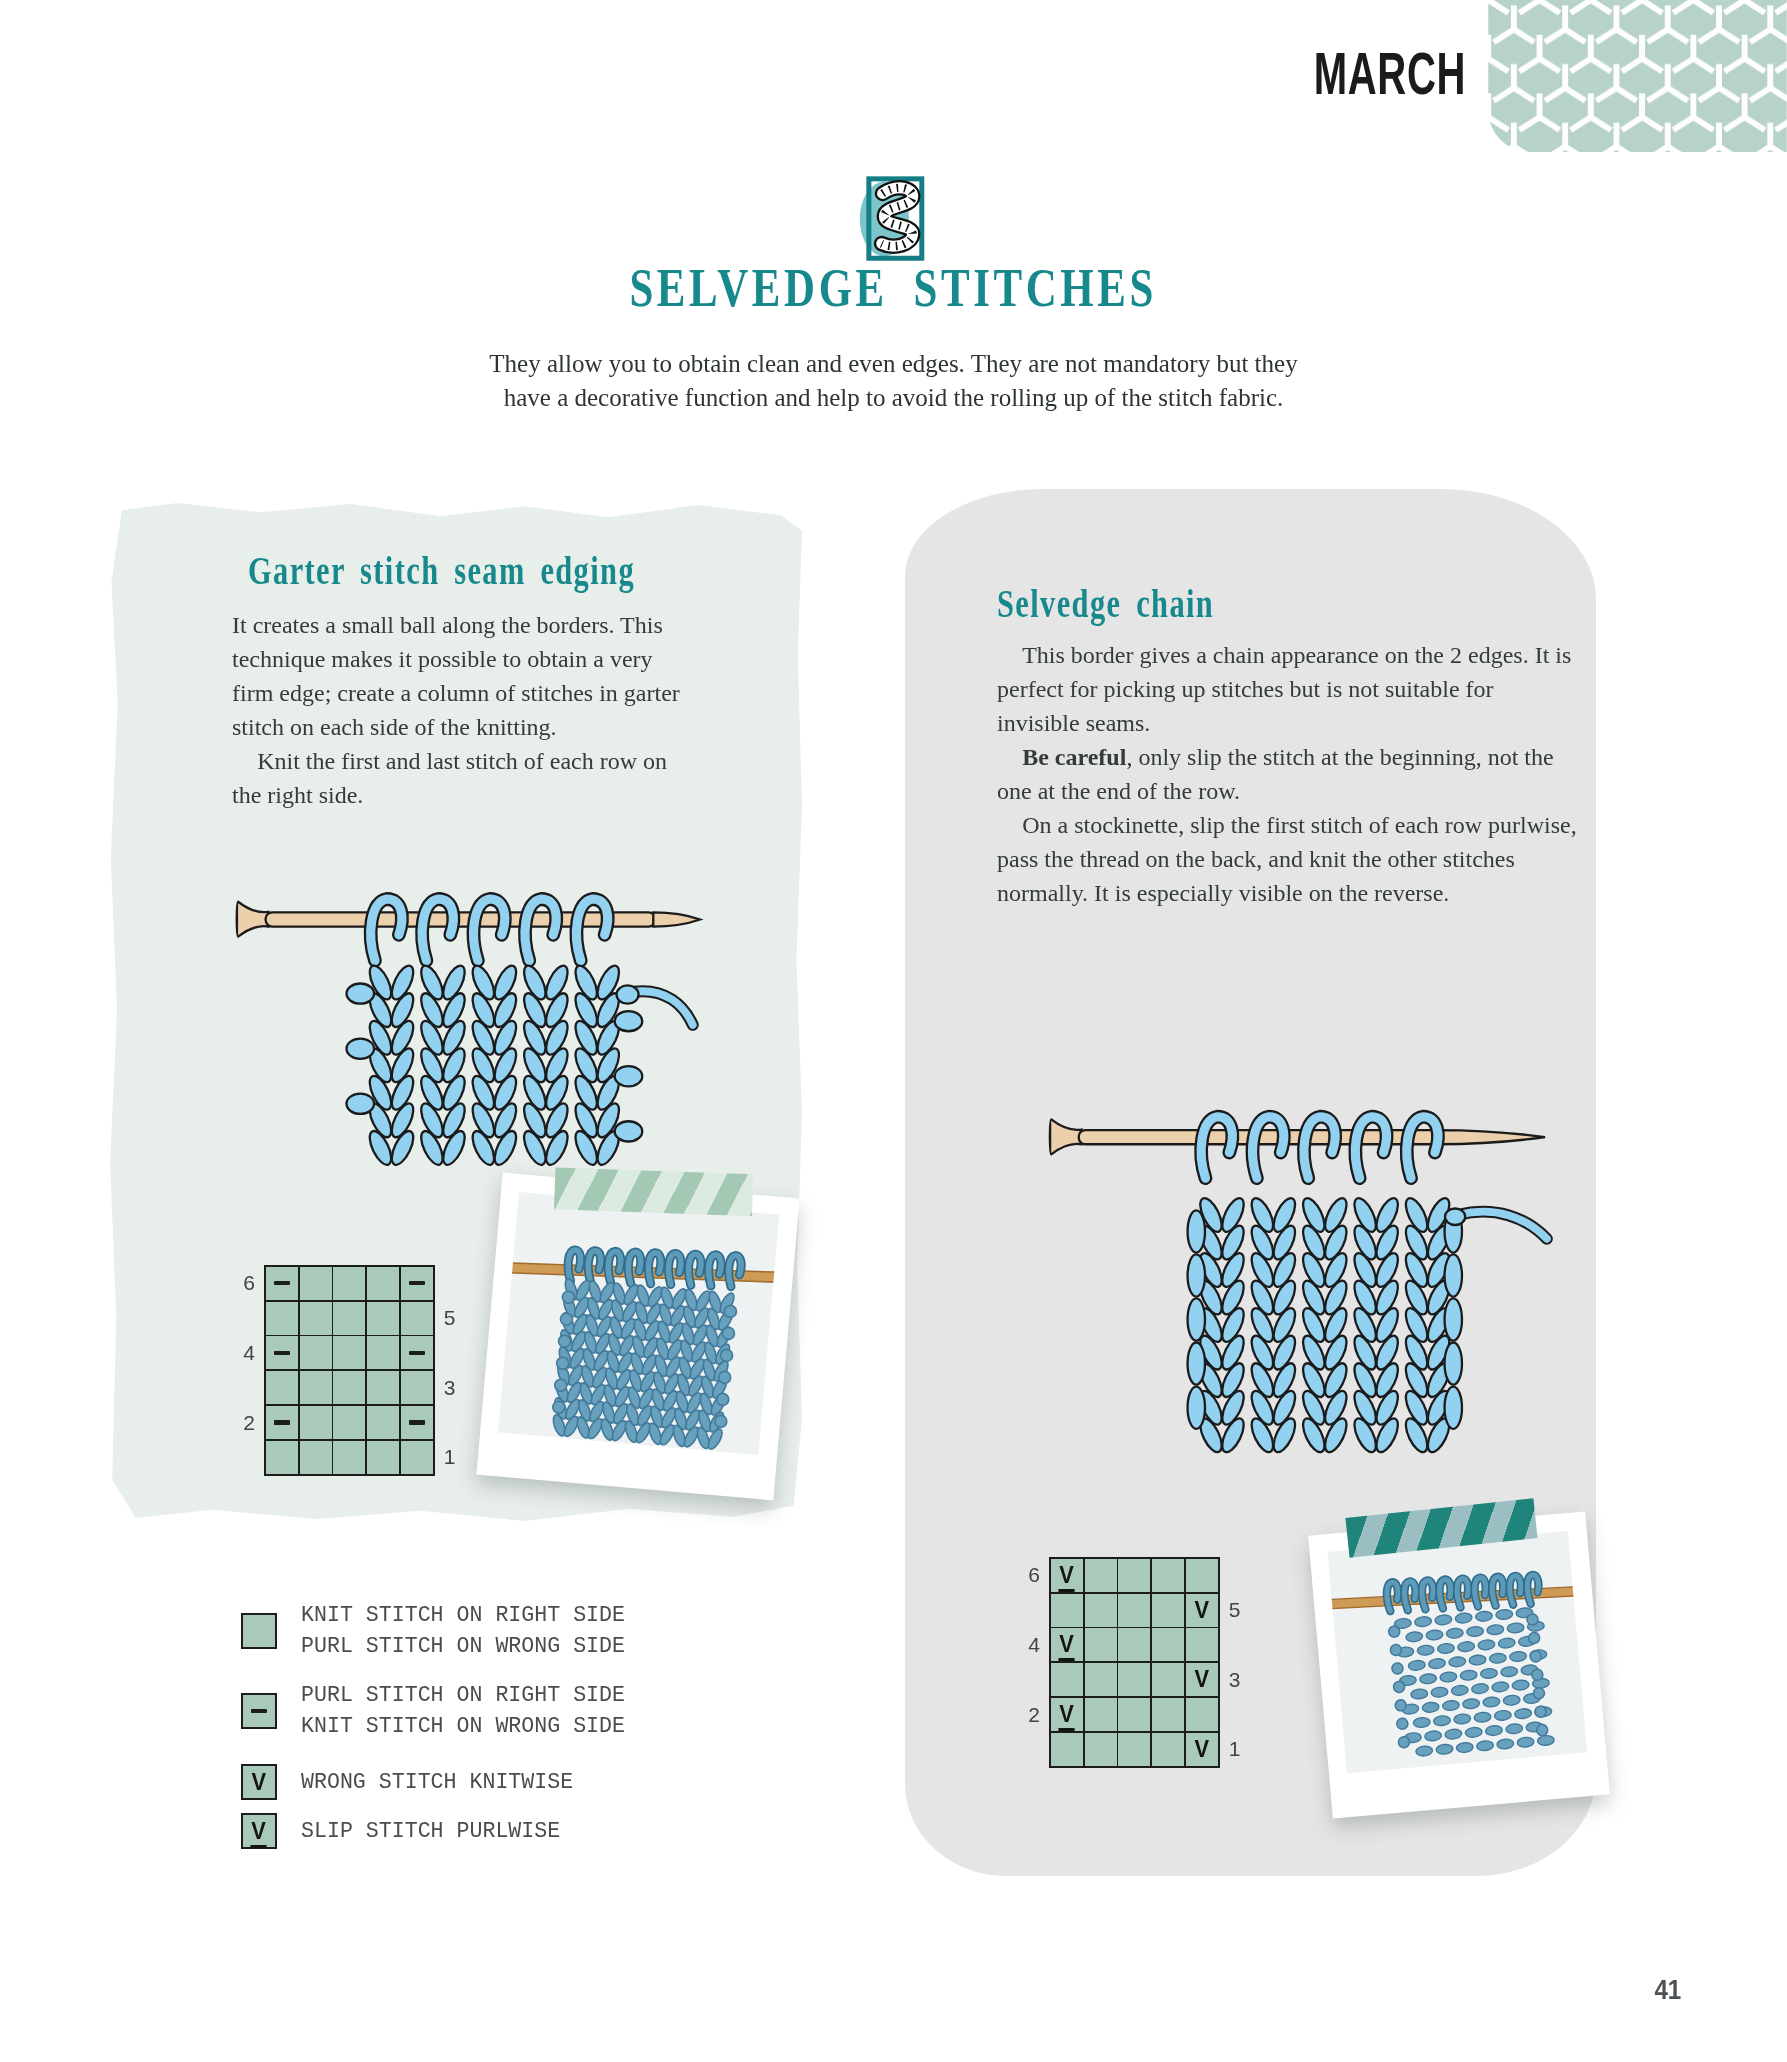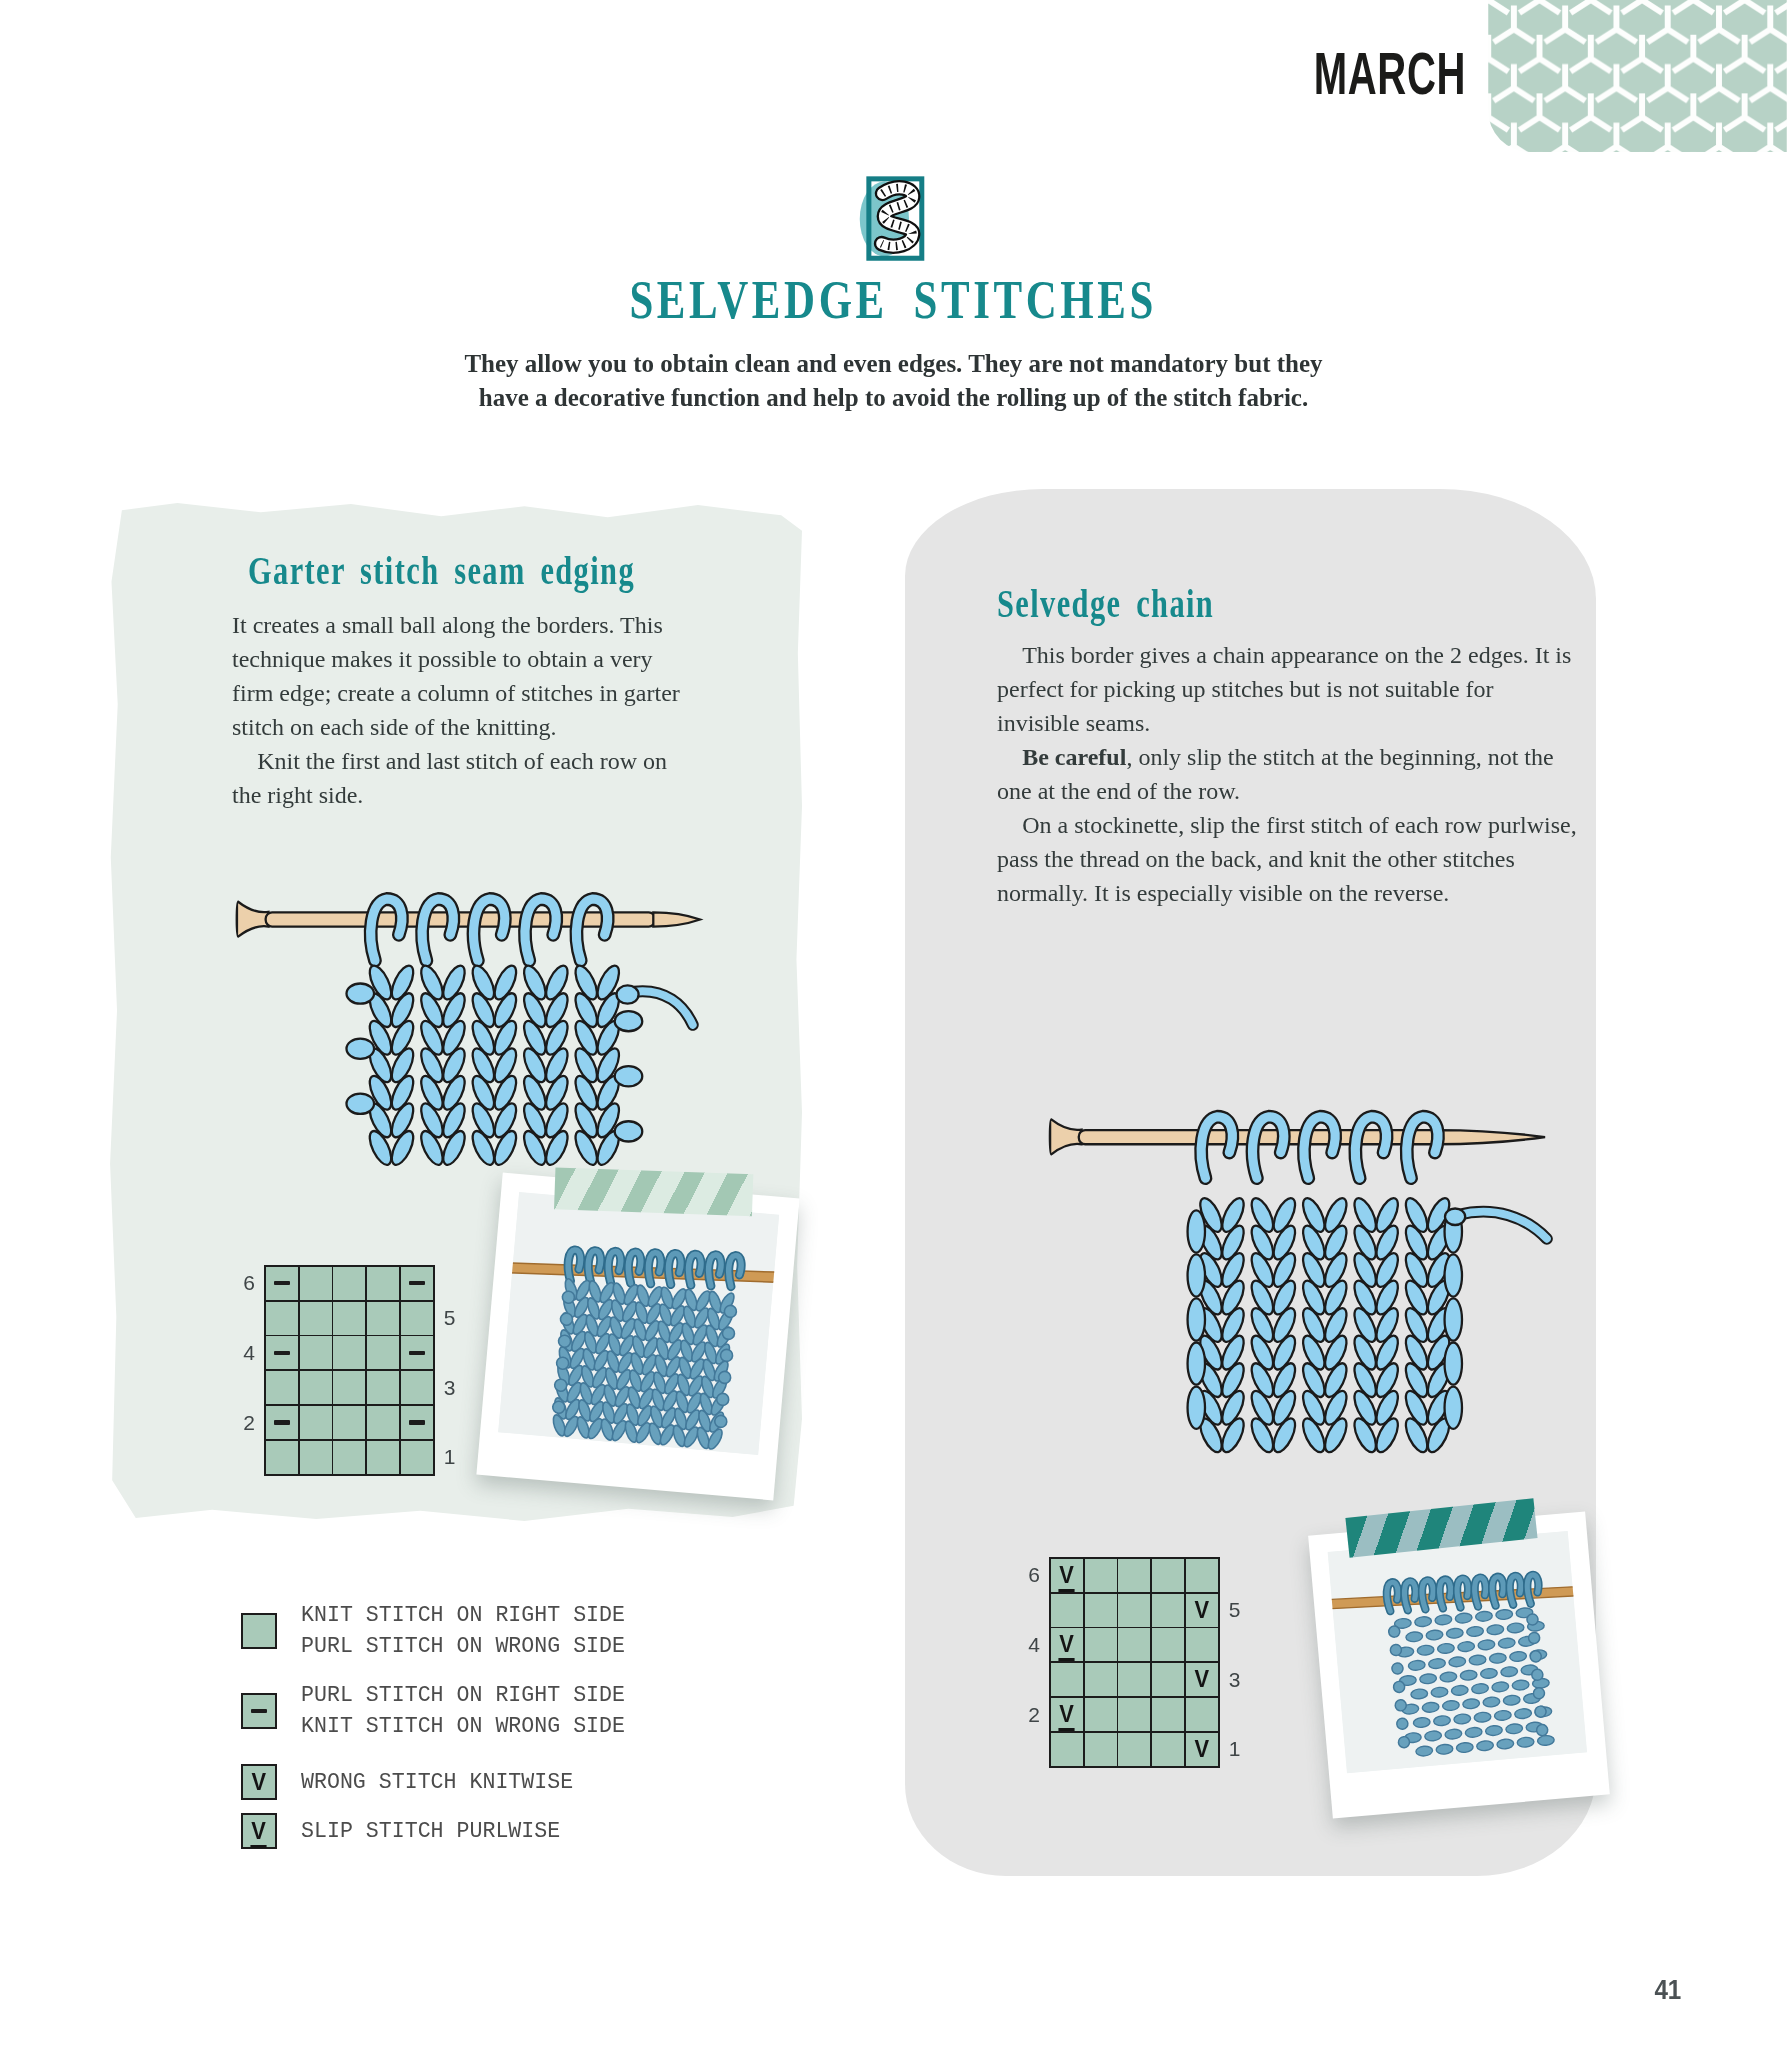--- a/index.html
+++ b/index.html
@@ -8,25 +8,25 @@
 
   
   .march{position:absolute;top:40px;right:321px;font-family:"Liberation Sans",sans-serif;
          font-weight:bold;font-size:59px;color:#1b1b19;transform:scaleX(0.68);
          transform-origin:100% 50%;letter-spacing:0.9px;white-space:nowrap;}
   .corner-tab{position:absolute;top:0;right:0;width:299px;height:152px;
               border-radius:0 0 0 42px;overflow:hidden;}
 
   
   .icon-wrap{position:absolute;top:173px;left:0;width:100%;text-align:center;}
-  .title{position:absolute;top:268px;left:0;width:100%;text-align:center;}
+  .title{position:absolute;top:256px;left:0;width:100%;text-align:center;}
   .title span{display:inline-block;font-weight:bold;font-size:55px;color:#17898c;
               letter-spacing:4.6px;word-spacing:14.7px;transform:scaleX(0.78);transform-origin:center;}
   .subtitle{position:absolute;top:347px;left:0;width:100%;text-align:center;
-            font-weight:bold;font-size:25px;line-height:34px;color:#2e3435;}
+            font-weight:normal;font-size:25px;line-height:34px;color:#2e3435;}
 
   
   .panel{position:absolute;}
   .panel-left{left:108px;top:500px;width:694px;height:1021px;background:#e8eeea;
     clip-path:polygon(2% 1%,10% .3%,22% 1.2%,35% .4%,48% 1.6%,60% .6%,72% 1.7%,85% .5%,97% 1.5%,
       100% 3%,99.4% 15%,100% 30%,99.2% 45%,100% 60%,99.3% 75%,100% 90%,98.8% 98.5%,
       90% 99.6%,75% 98.8%,60% 100%,45% 99%,30% 99.8%,15% 98.9%,4% 99.7%,
       .6% 96%,1.2% 80%,.3% 65%,1.3% 50%,.4% 35%,1.4% 20%,.5% 8%);}
   .panel-right{left:905px;top:489px;width:691px;height:1387px;background:#e5e5e5;
     border-radius:138px 156px 119px 101px / 87px 110px 101px 92px;}

